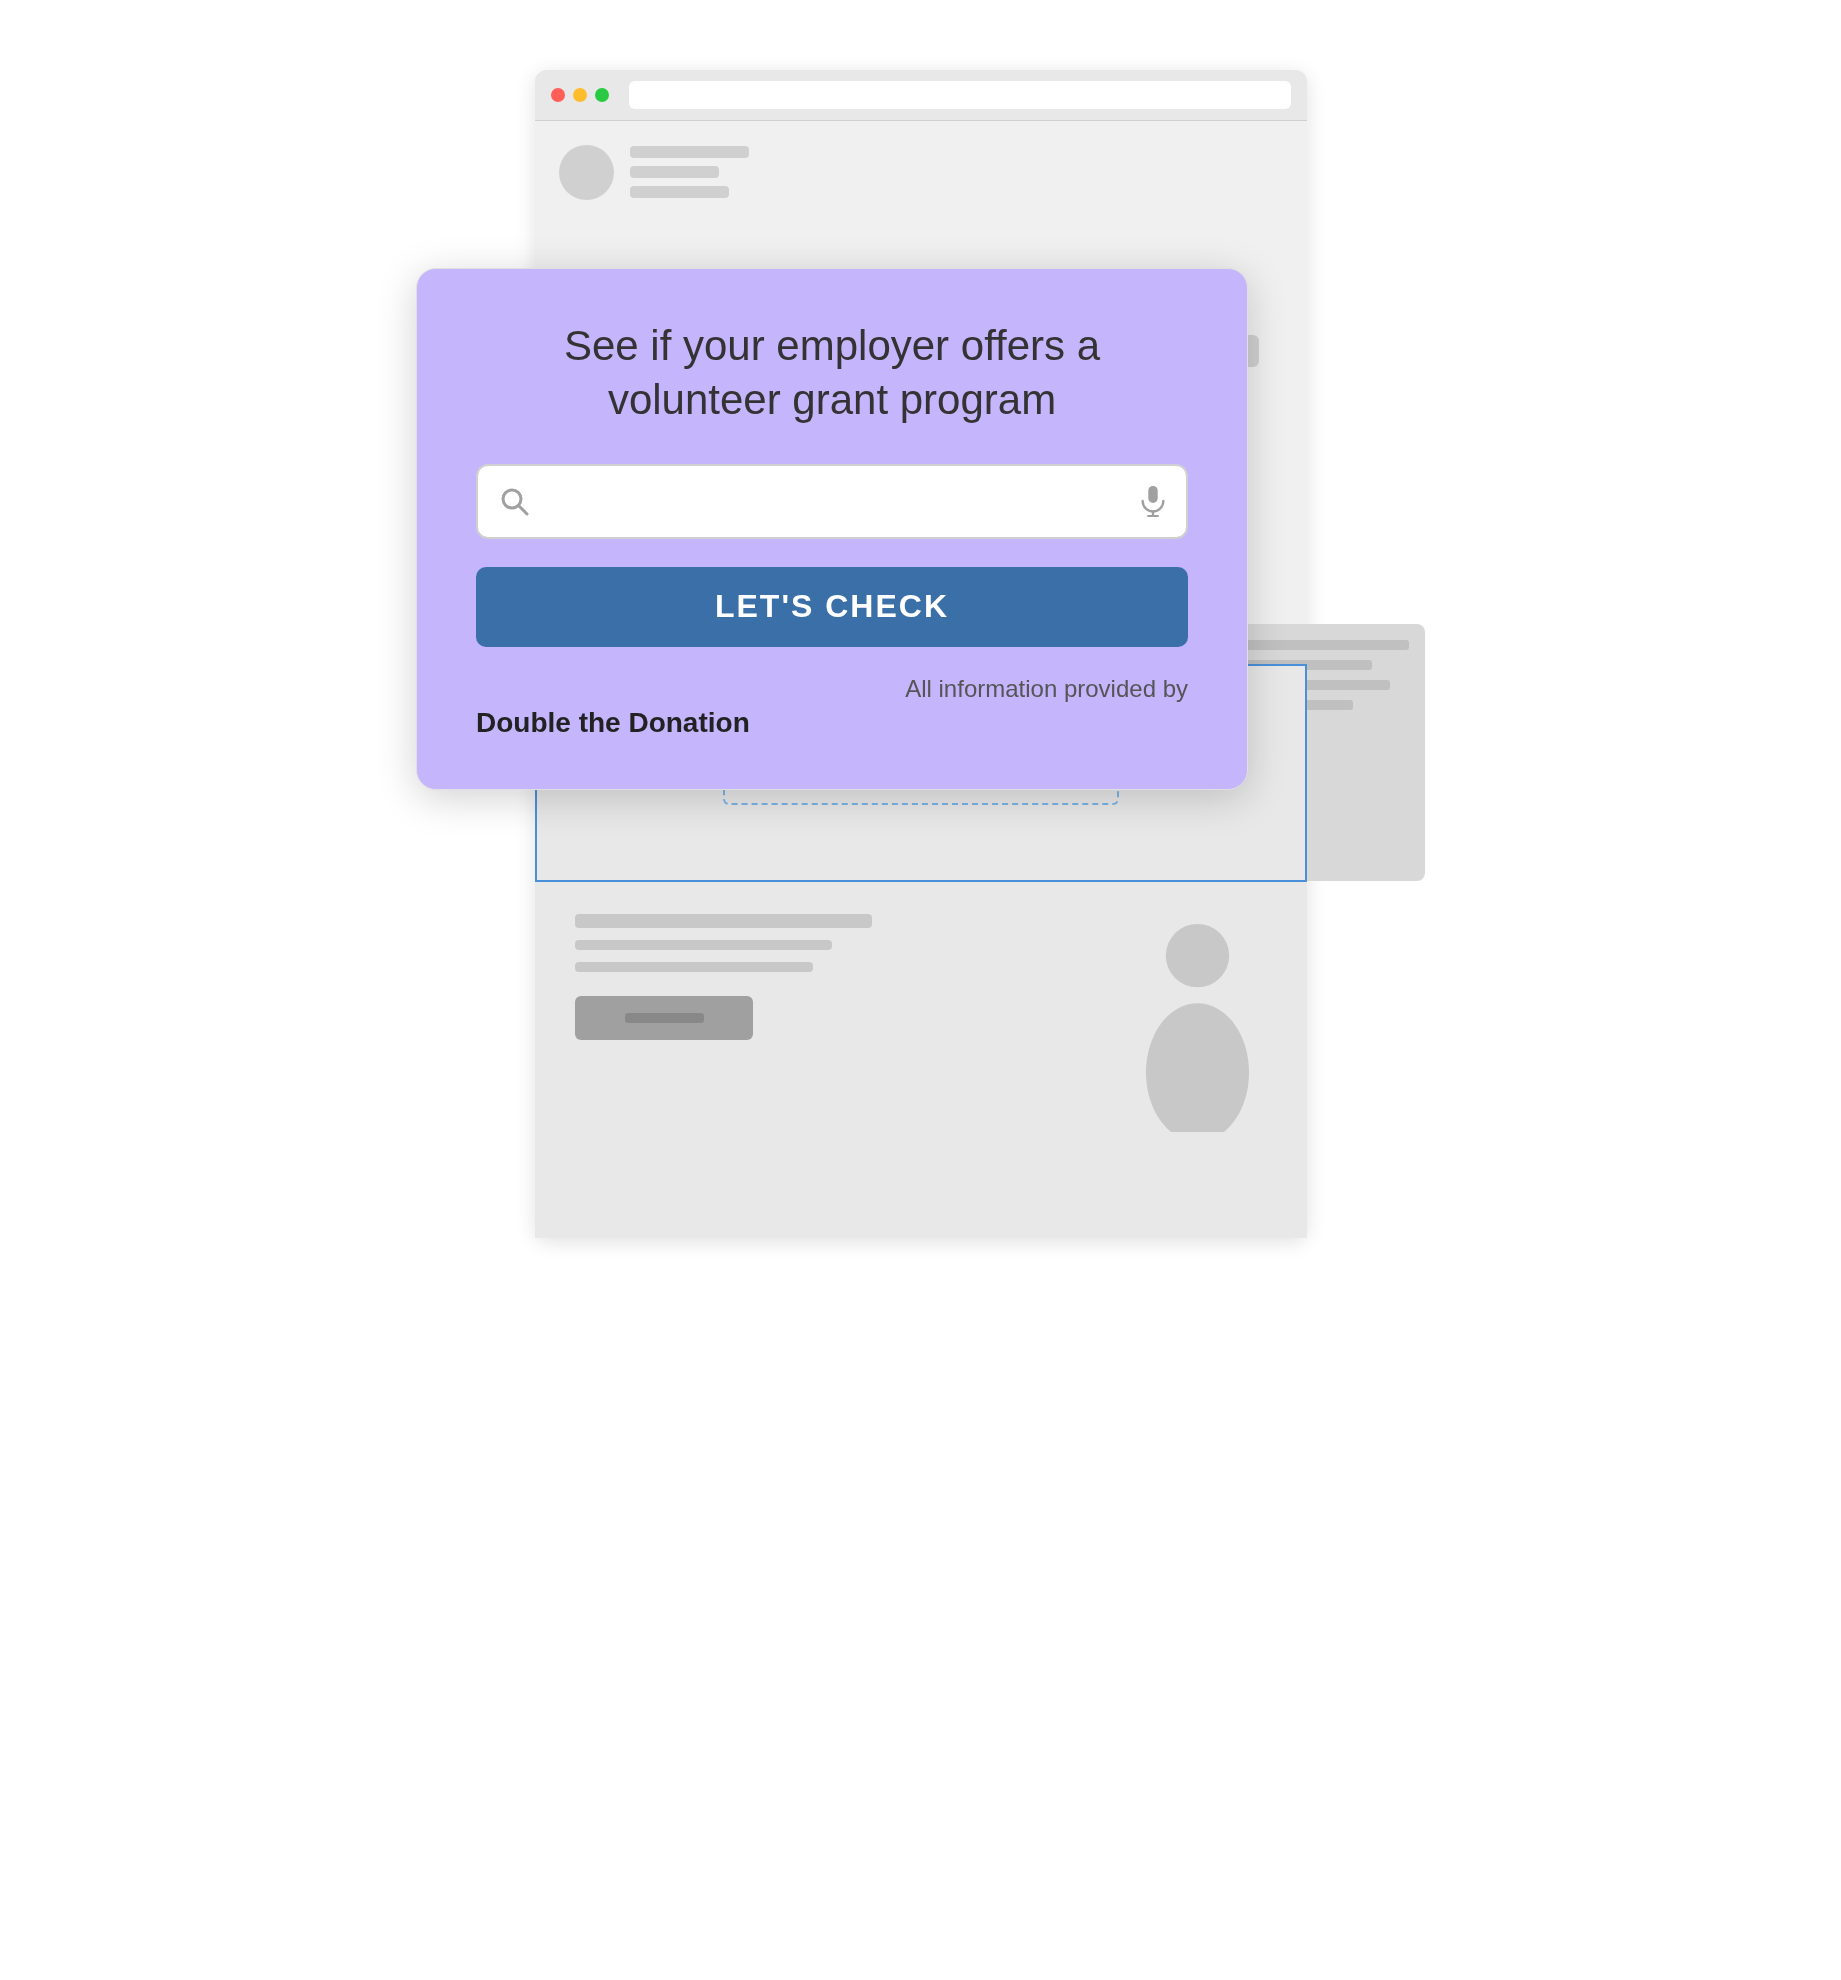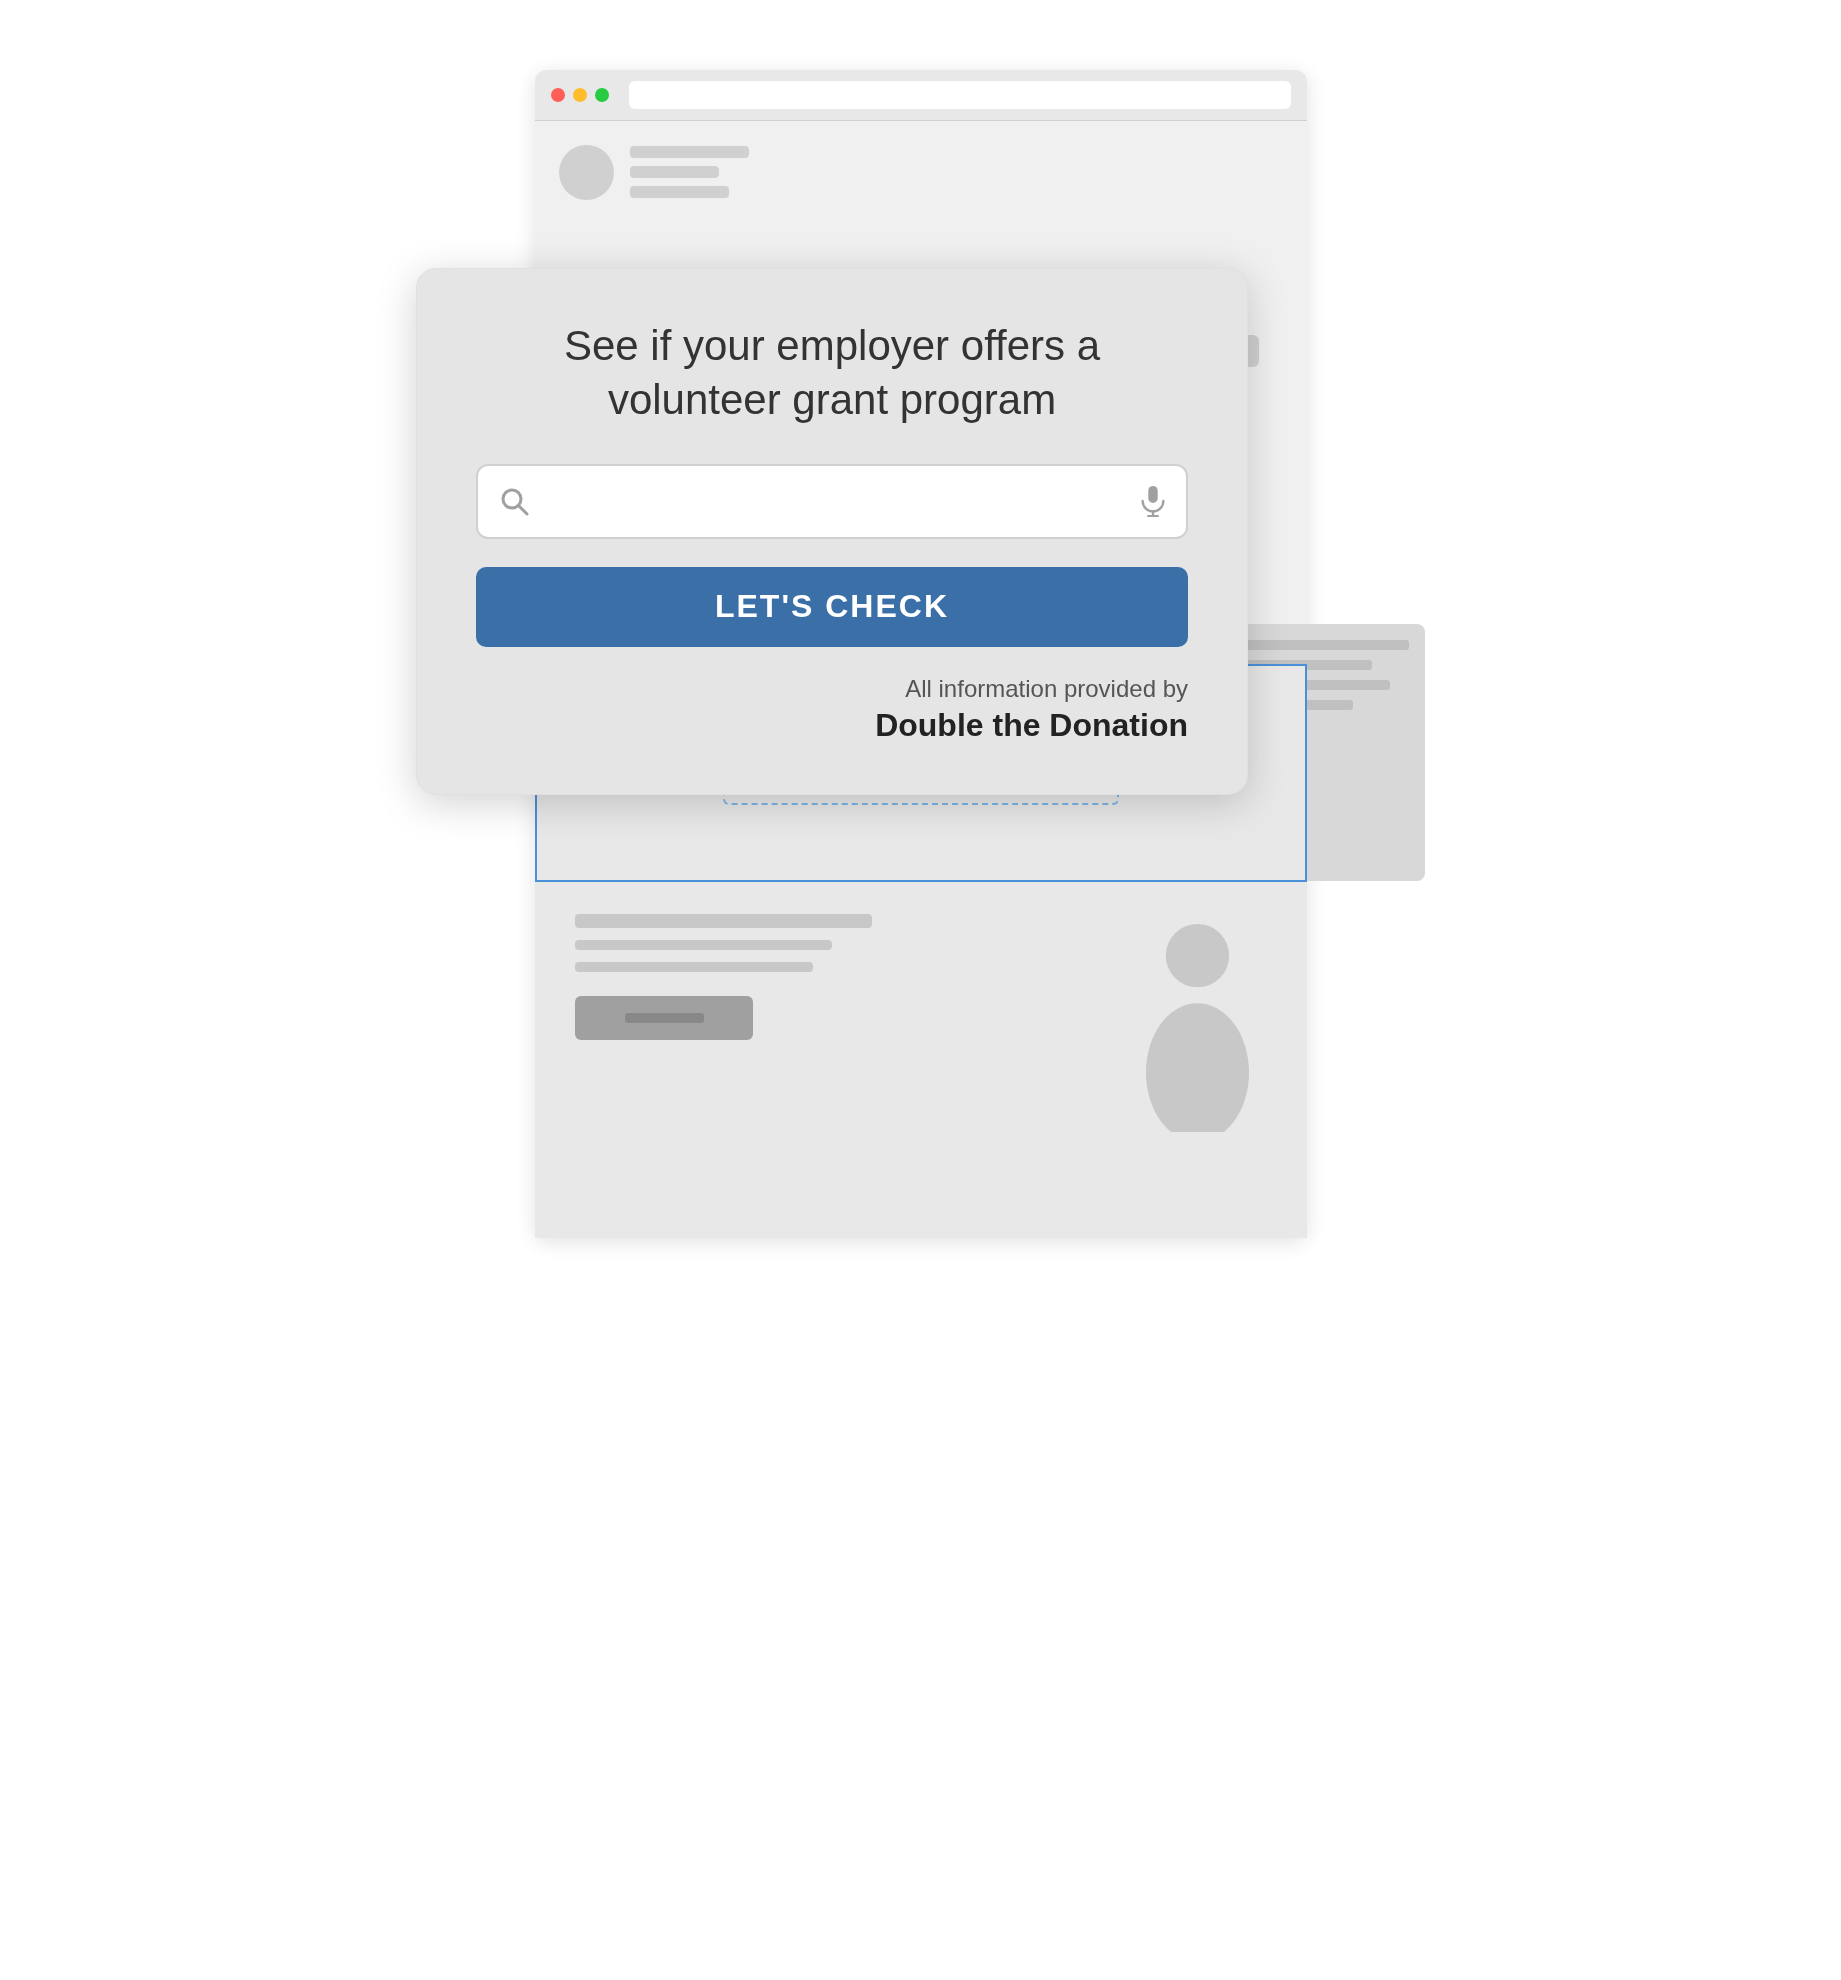--- a/index.html
+++ b/index.html
@@ -206,21 +206,21 @@
       background: #c0c0c0;
       border-radius: 3px;
     }
 
     
     .main-card {
       position: absolute;
       top: 198px;
       left: 20px;
       width: 832px;
-      background: #e5e5e5;
+      background: #c4b5fd;
       border-radius: 20px;
       box-shadow: 0 8px 40px rgba(0,0,0,0.18);
       padding: 50px 59px 50px 59px;
       border: 1px solid #e0e0e0;
       z-index: 10;
     }
 
     .card-title {
       font-size: 42px;
       color: #333333;
@@ -284,22 +284,22 @@
 
     .info-text {
       text-align: right;
       font-size: 24px;
       color: #555555;
       font-weight: 400;
       margin-bottom: 4px;
     }
 
     .brand-text {
-      text-align: right;
-      font-size: 32px;
+      text-align: left;
+      font-size: 28px;
       color: #222222;
       font-weight: 700;
     }
 
     
     .person-svg {
       fill: #c8c8c8;
     }
   </style>
 </head>

